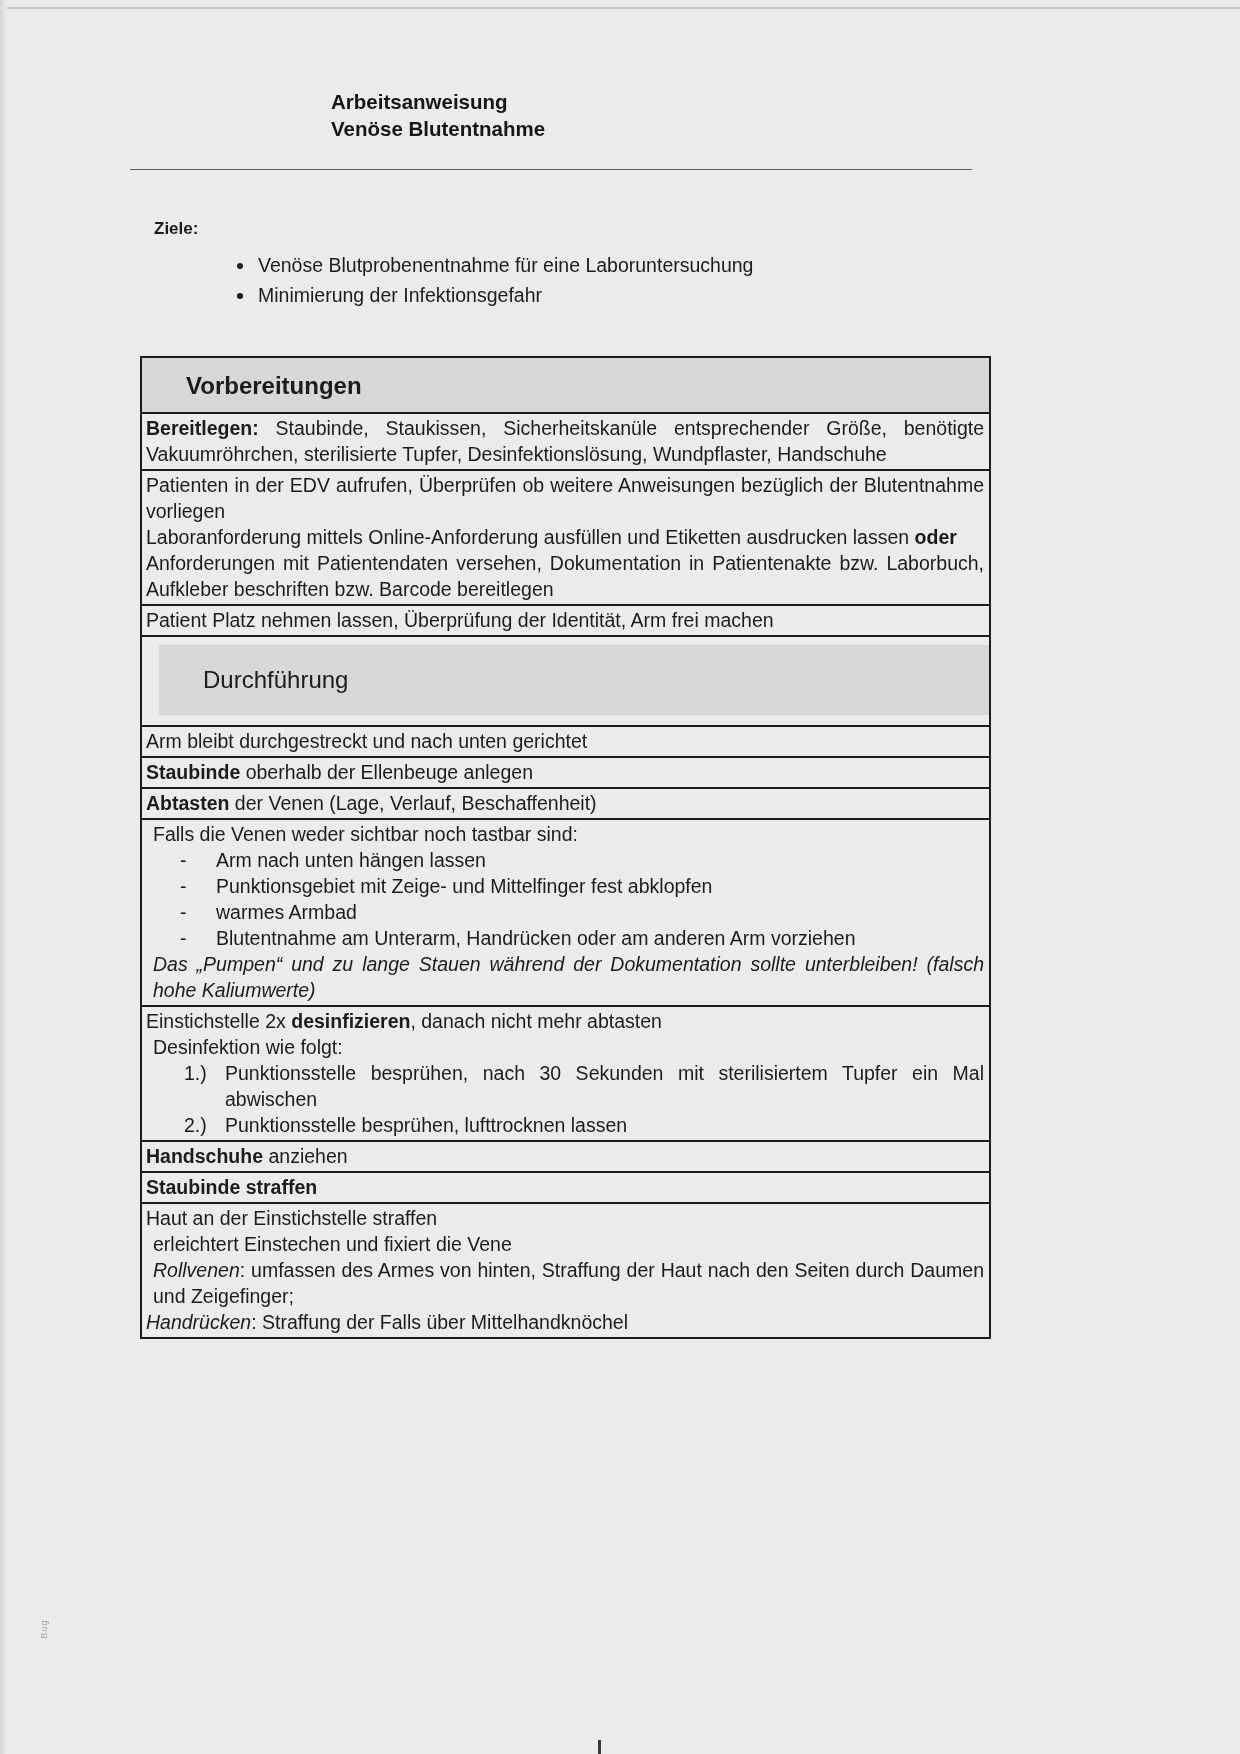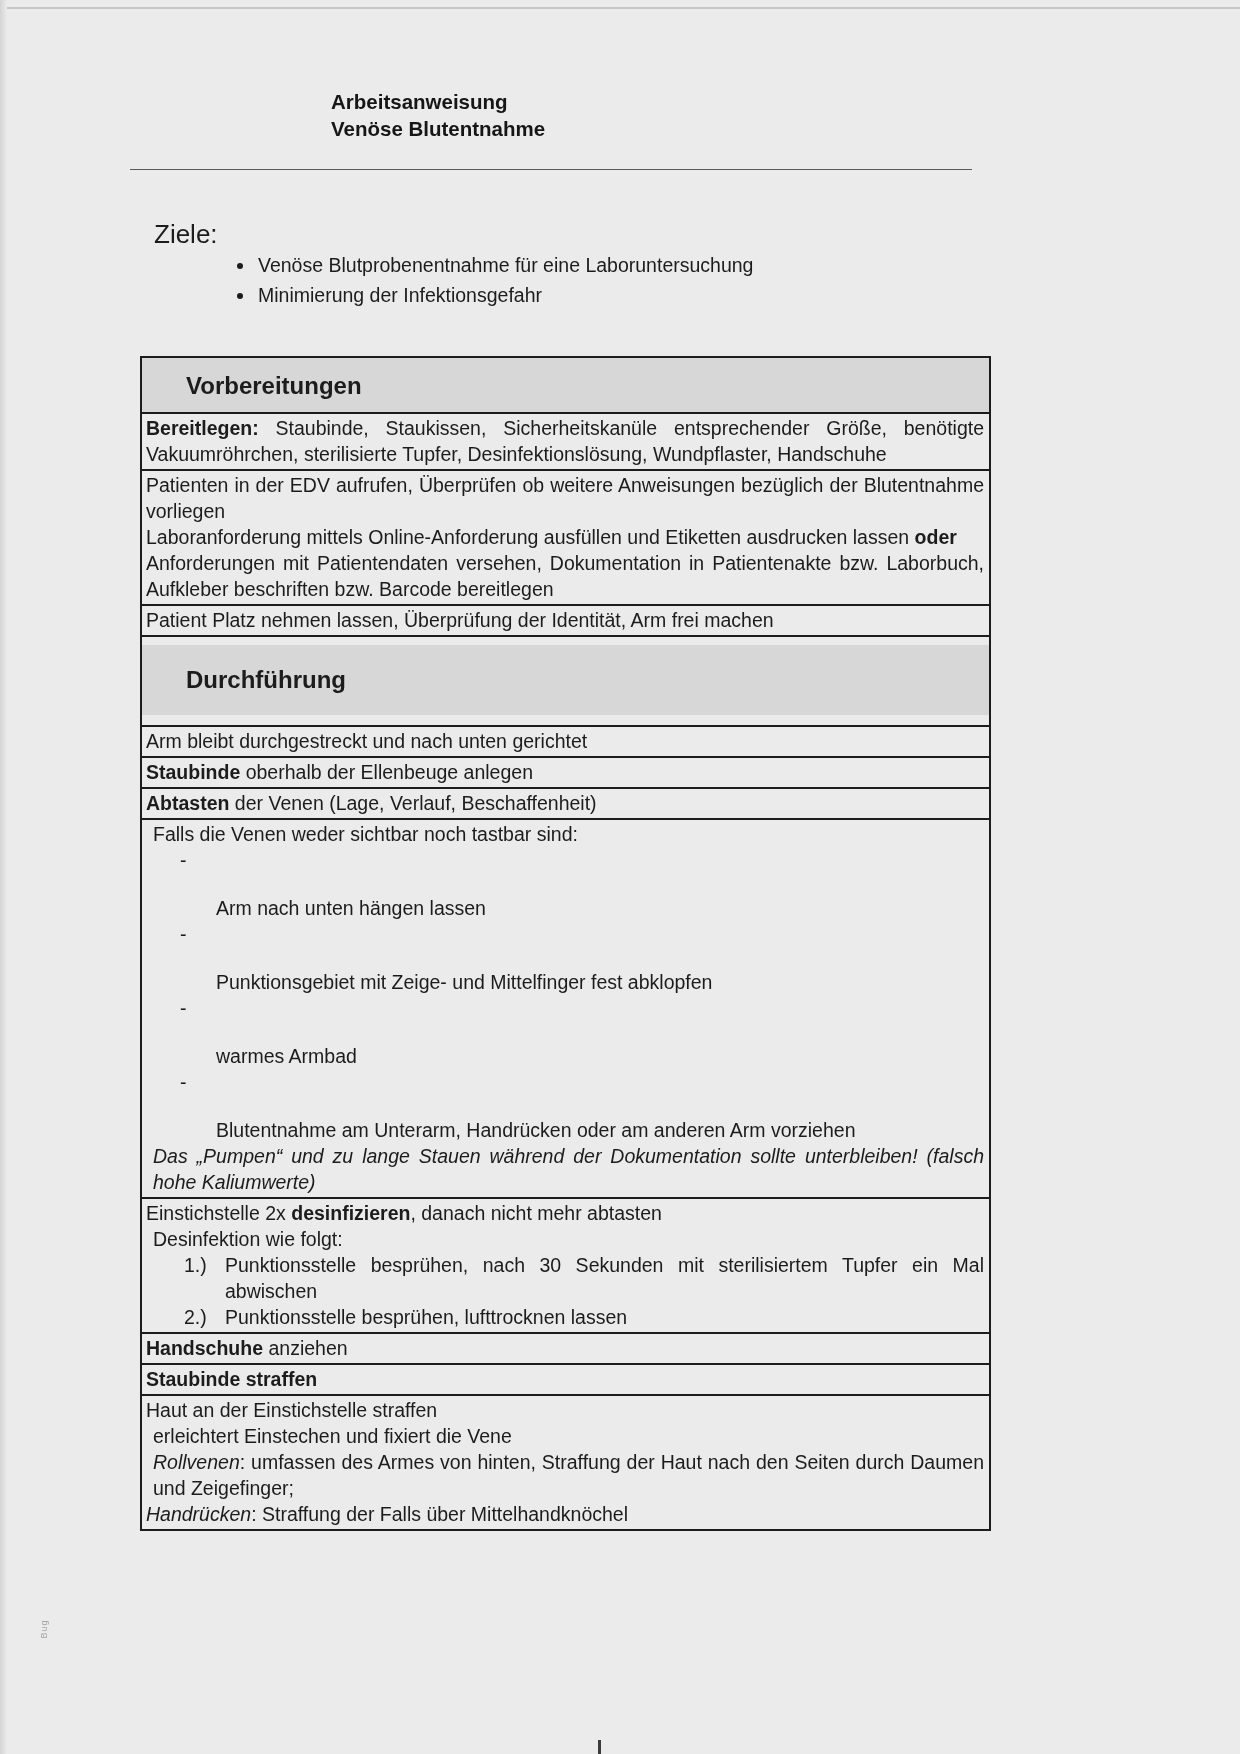--- a/index.html
+++ b/index.html
@@ -16,43 +16,43 @@
                  background:linear-gradient(to right,#d4d4d4,#ebebeb); }
   .edge-mark   { position:absolute; left:598px; top:1740px; width:3px; height:14px; background:#3a3a3a; }
   .watermark   { position:absolute; left:34px; top:1624px; font-size:9px; color:#a2a2a2;
                  transform:rotate(-90deg); letter-spacing:1px; }
 
   .doc-title   { position:absolute; left:331px; top:88px; font-size:20.5px; font-weight:bold;
                  line-height:27px; color:#161616; }
   .title-rule  { position:absolute; left:130px; top:169px; width:842px; height:0;
                  border-top:1.5px solid #5a5a5a; }
 
-  .goals-heading { position:absolute; left:154px; top:219px; font-size:26px; font-weight:normal; }
+  .goals-heading { position:absolute; left:154px; top:219px; font-size:17px; font-weight:bold; }
   .goals-list    { position:absolute; left:222px; top:250px; list-style:disc; padding-left:34px;
                    font-size:19.5px; }
   .goals-list li { line-height:30px; padding-left:2px; }
 
   .doc-table { position:absolute; left:140px; top:356px; width:851px;
                border:2px solid #1c1c1c; font-size:19.5px; line-height:26px; }
 
   .sec-head  { background:#d7d7d7; padding:14px 4px 12px 44px;
                font-size:24px; font-weight:bold; line-height:28px; }
   .sec-head2-cell { border-top:2px solid #1c1c1c; padding:8px 0 10px 0; }
   .sec-head2 { background:#d7d7d7; padding:21px 4px 21px 44px;
-               font-size:24px; font-weight:bold; line-height:28px; }
+               font-size:24px; font-weight:normal; line-height:28px;margin-left:17px; }
 
   .trow      { border-top:2px solid #1c1c1c; padding:1px 5px 2px 4px; }
   .just      { text-align:justify; }
   .ind       { padding-left:7px; }
   .it        { font-style:italic; }
   b          { font-weight:bold; }
 
   .dash-row  { display:flex; }
   .dash-marker { flex:0 0 36px; margin-left:34px; }
-  .dash-text   { flex:1;margin-top:48px; }
+  .dash-text   { flex:1; }
   .num-row   { display:flex; }
   .num-marker  { flex:0 0 41px; margin-left:38px; }
   .num-text    { flex:1; }
 </style>
 </head>
 <body>
 
 <div class="scan-top"></div>
 <div class="scan-left"></div>
 

